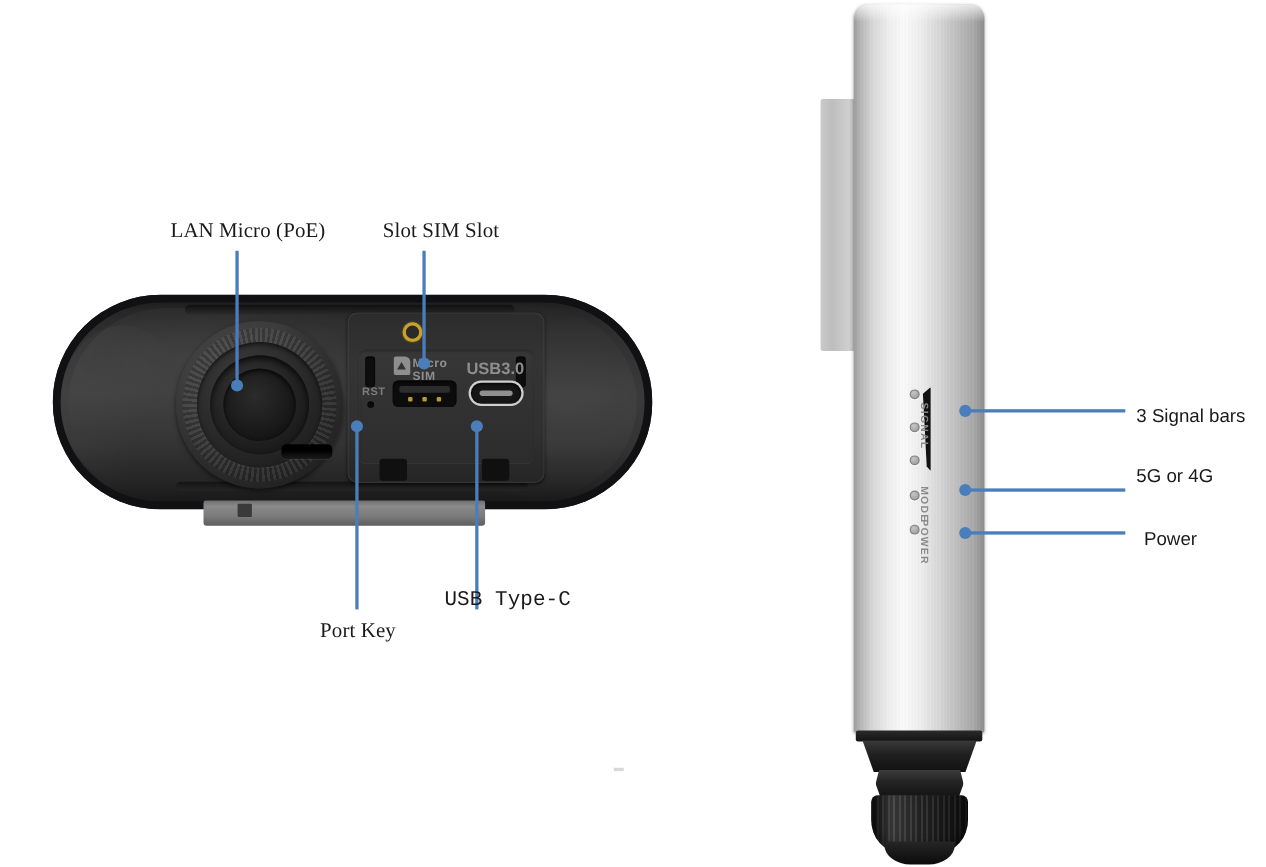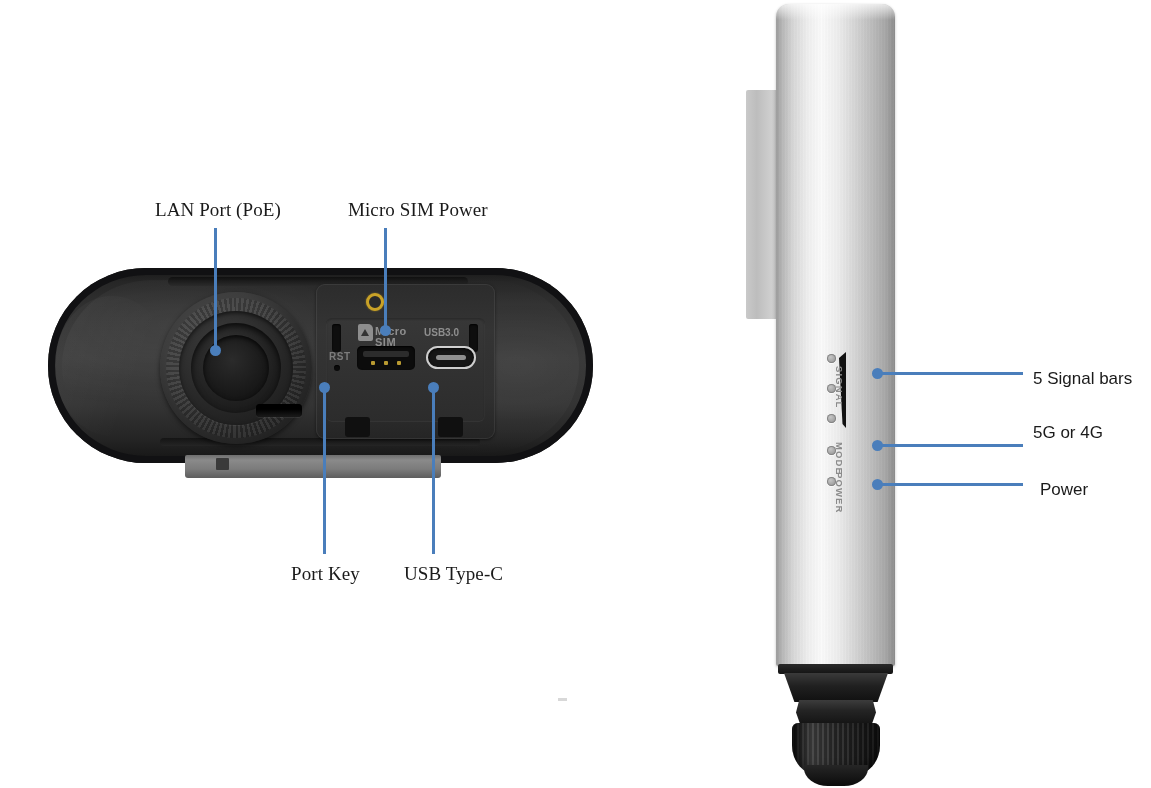--- a/index.html
+++ b/index.html
@@ -205,21 +205,21 @@
     position: absolute;
     color: #8e8e8e;
     font-family: "Liberation Sans", sans-serif;
     font-weight: bold;
     letter-spacing: .5px;
     line-height: 1.02;
     white-space: nowrap;
   }
   .txt-micro { left: 59px; top: 42px; font-size: 11px; }
   .txt-sim   { left: 59px; top: 53px; font-size: 11px; }
-  .txt-usb   { left: 108px; top: 44px; font-size: 10px; letter-spacing: 0; }
+  .txt-usb   { left: 108px; top: 44px; font-size: 15px; letter-spacing: 0; }
   .txt-rst   { left: 13px; top: 68px; font-size: 10px; color: #7c7c7c; }
   .rst-hole {
     position: absolute;
     left: 18px; top: 81px;
     width: 6px; height: 6px;
     border-radius: 50%;
     background: #0b0b0b;
     box-shadow: inset 0 1px 1px rgba(0,0,0,.9);
   }
   .sim-glyph {
@@ -477,35 +477,35 @@
       </div>
 
       <div class="foot-slot foot-l"></div>
       <div class="foot-slot foot-r"></div>
     </div>
   </div>
 
   <div class="bracket"></div>
   <div class="bracket-notch"></div>
 
-  <div class="callout-label label-left" style="left:155px; top:200px;">LAN Port (PoE)</div>
+  <div class="callout-label label-left" style="left:155px; top:200px;">LAN Micro (PoE)</div>
   <div class="leader-line leader-v" style="left:214px; top:228px; height:124px;"></div>
   <div class="leader-dot" style="left:210px; top:345px;"></div>
 
-  <div class="callout-label label-left" style="left:348px; top:200px;">Micro SIM Power</div>
+  <div class="callout-label label-left" style="left:348px; top:200px;">Slot SIM Slot</div>
   <div class="leader-line leader-v" style="left:384px; top:228px; height:103px;"></div>
   <div class="leader-dot" style="left:380px; top:325px;"></div>
 
   <div class="leader-dot" style="left:319px; top:382px;"></div>
   <div class="leader-line leader-v" style="left:323px; top:388px; height:166px;"></div>
   <div class="callout-label label-left" style="left:291px; top:564px;">Port Key</div>
 
   <div class="leader-dot" style="left:428px; top:382px;"></div>
   <div class="leader-line leader-v" style="left:432px; top:388px; height:166px;"></div>
-  <div class="callout-label label-left" style="left:404px; top:564px;">USB Type-C</div>
+  <div class="callout-label label-left" style="left:404px; top:536px;font-family:Liberation Mono, monospace;">USB Type-C</div>
 
   <div id="right-device">
     <div class="side-tab"></div>
     <div class="body-tube"></div>
     <div class="body-grain"></div>
     <div class="body-top-cap"></div>
 
     <div class="led" style="left:87px; top:354px;"></div>
     <div class="led" style="left:87px; top:384px;"></div>
     <div class="led" style="left:87px; top:414px;"></div>
@@ -524,21 +524,21 @@
 
     <div class="gland-plate"></div>
     <div class="gland-trapezoid"></div>
     <div class="gland-hex"></div>
     <div class="gland-knurl"></div>
     <div class="gland-tip"></div>
   </div>
 
   <div class="leader-dot" style="left:872px; top:368px;"></div>
   <div class="leader-line leader-h" style="left:878px; top:372px; width:145px;"></div>
-  <div class="callout-label label-right" style="left:1033px; top:370px;">5 Signal bars</div>
+  <div class="callout-label label-right" style="left:1033px; top:370px;">3 Signal bars</div>
 
   <div class="leader-dot" style="left:872px; top:440px;"></div>
   <div class="leader-line leader-h" style="left:878px; top:444px; width:145px;"></div>
   <div class="callout-label label-right" style="left:1033px; top:424px;">5G or 4G</div>
 
   <div class="leader-dot" style="left:872px; top:479px;"></div>
   <div class="leader-line leader-h" style="left:878px; top:483px; width:145px;"></div>
   <div class="callout-label label-right" style="left:1040px; top:481px;">Power</div>
 
   <div class="artifact"></div>

